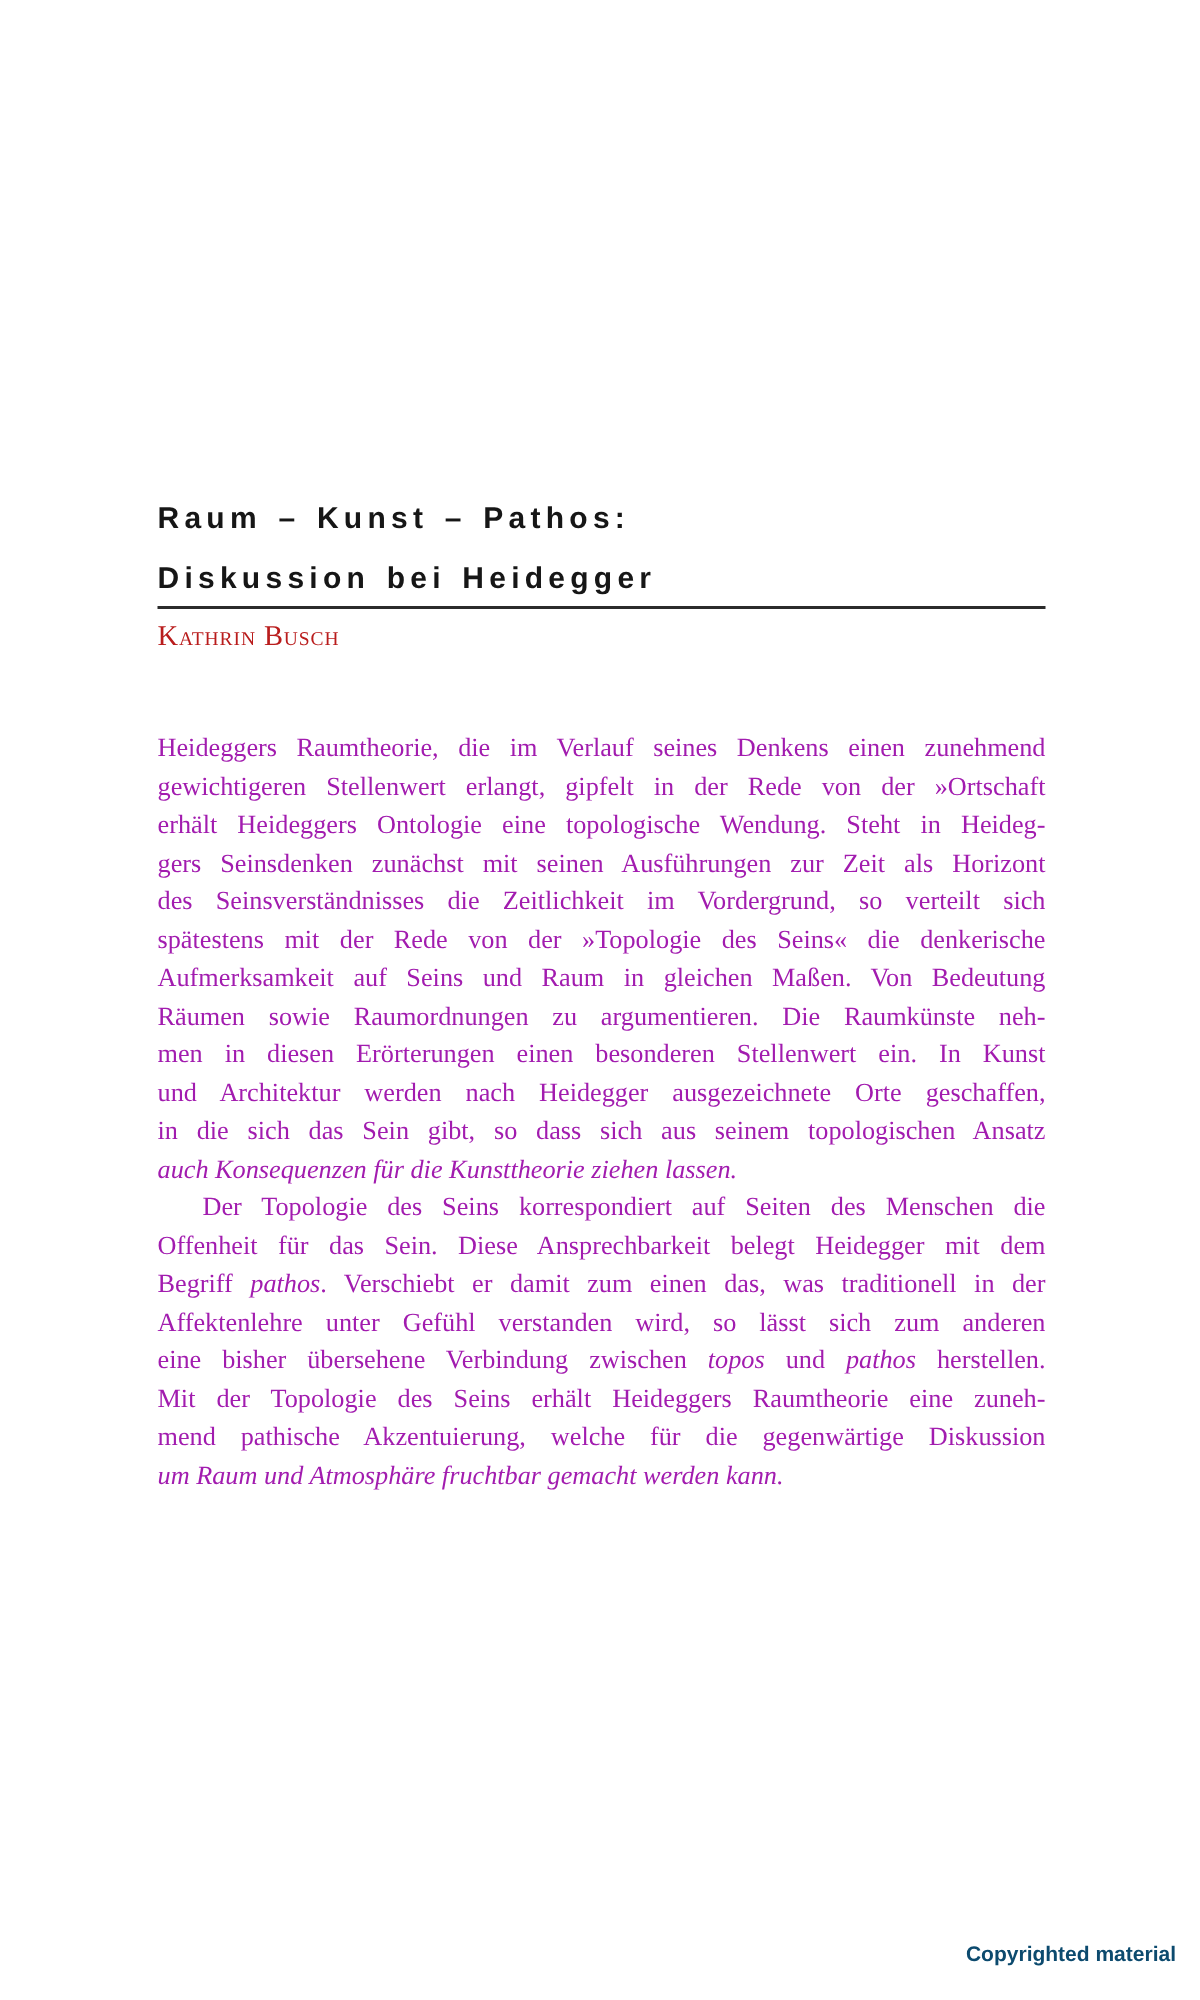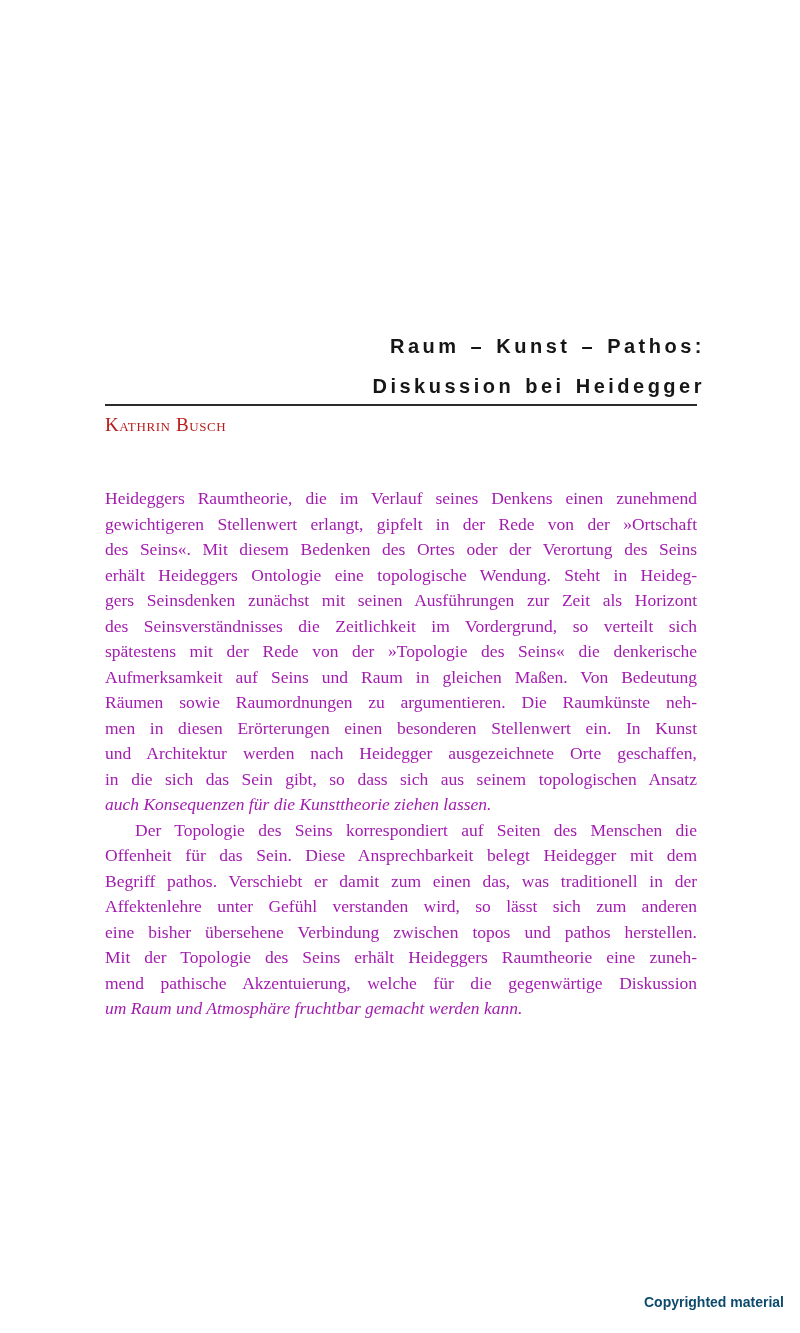--- a/index.html
+++ b/index.html
@@ -19,21 +19,20 @@
     position: absolute;
     left: 105px;
     top: 326px;
     width: 600px;
     font-family: "Liberation Sans", sans-serif;
     font-weight: bold;
     font-size: 20px;
     letter-spacing: 3.5px;
     word-spacing: 2px;
     color: #161616;
-    text-align: right;
   }
   .title-line {
     line-height: 40px;
     white-space: nowrap;
   }
   .title-rule {
     position: absolute;
     left: 105px;
     top: 404px;
     width: 592px;
@@ -64,20 +63,21 @@
     white-space: normal;
   }
   .line-last {
     text-align-last: left;
     font-style: italic;
   }
   .line-indent {
     text-indent: 30px;
   }
   .em {
+    font-style: italic;
     margin-top: 16px;
   }
   .watermark {
     position: absolute;
     right: 16px;
     top: 1294px;
     font-family: "Liberation Sans", sans-serif;
     font-size: 14px;
     color: #0c4a6e;
     font-weight: bold;
@@ -93,21 +93,20 @@
     <div class="title-line">Diskussion bei Heidegger</div>
   </div>
 
   <div class="title-rule"></div>
 
   <div class="author">Kathrin Busch</div>
 
   <div class="body-text">
       <div class="line"><span>Heideggers Raumtheorie, die im Verlauf seines Denkens einen zunehmend</span></div>
       <div class="line"><span>gewichtigeren Stellenwert erlangt, gipfelt in der Rede von der »Ortschaft</span></div>
-      <div class="line"><span>des Seins«. Mit diesem Bedenken des Ortes oder der Verortung des Seins</span></div>
       <div class="line"><span>erhält Heideggers Ontologie eine topologische Wendung. Steht in Heideg-</span></div>
       <div class="line"><span>gers Seinsdenken zunächst mit seinen Ausführungen zur Zeit als Horizont</span></div>
       <div class="line"><span>des Seinsverständnisses die Zeitlichkeit im Vordergrund, so verteilt sich</span></div>
       <div class="line"><span>spätestens mit der Rede von der »Topologie des Seins« die denkerische</span></div>
       <div class="line"><span>Aufmerksamkeit auf Seins und Raum in gleichen Maßen. Von Bedeutung</span></div>
       <div class="line"><span>Räumen sowie Raumordnungen zu argumentieren. Die Raumkünste neh-</span></div>
       <div class="line"><span>men in diesen Erörterungen einen besonderen Stellenwert ein. In Kunst</span></div>
       <div class="line"><span>und Architektur werden nach Heidegger ausgezeichnete Orte geschaffen,</span></div>
       <div class="line"><span>in die sich das Sein gibt, so dass sich aus seinem topologischen Ansatz</span></div>
       <div class="line line-last"><span>auch Konsequenzen für die Kunsttheorie ziehen lassen.</span></div>

